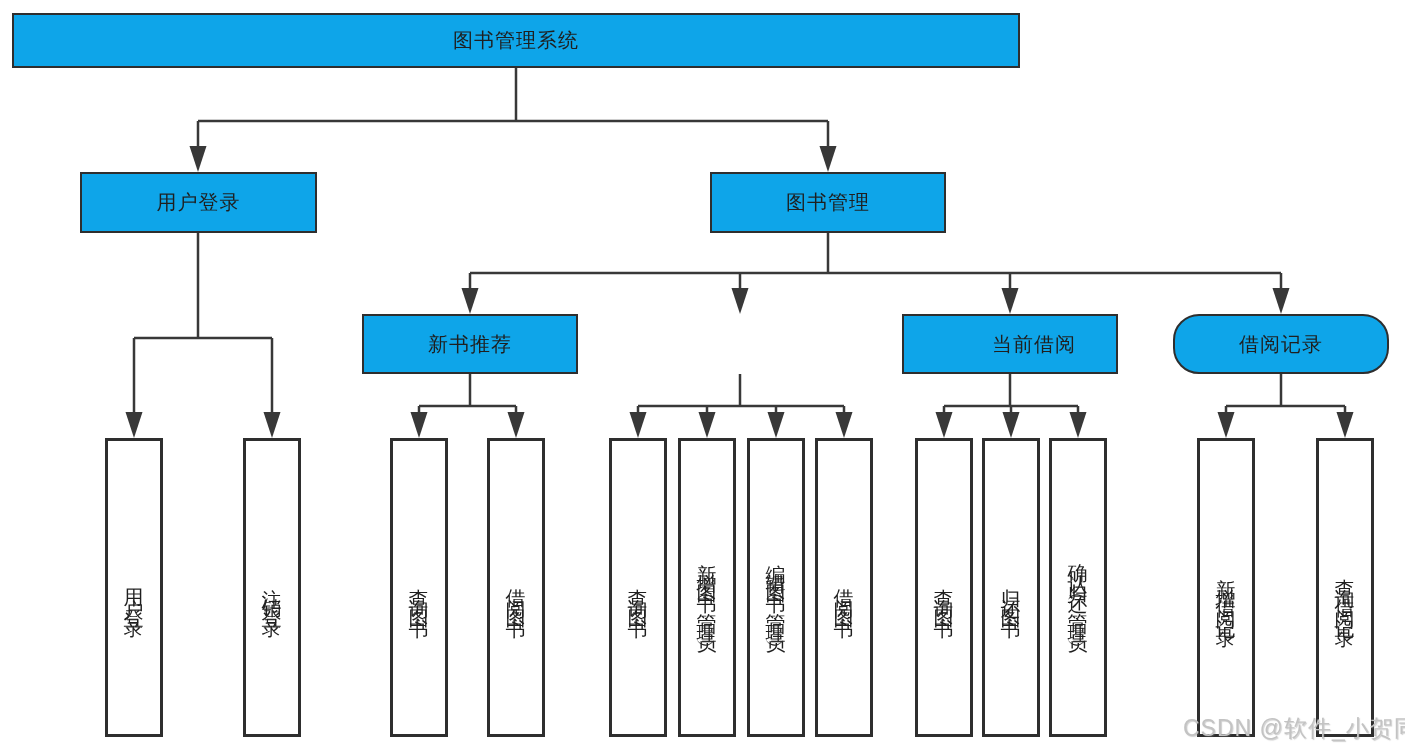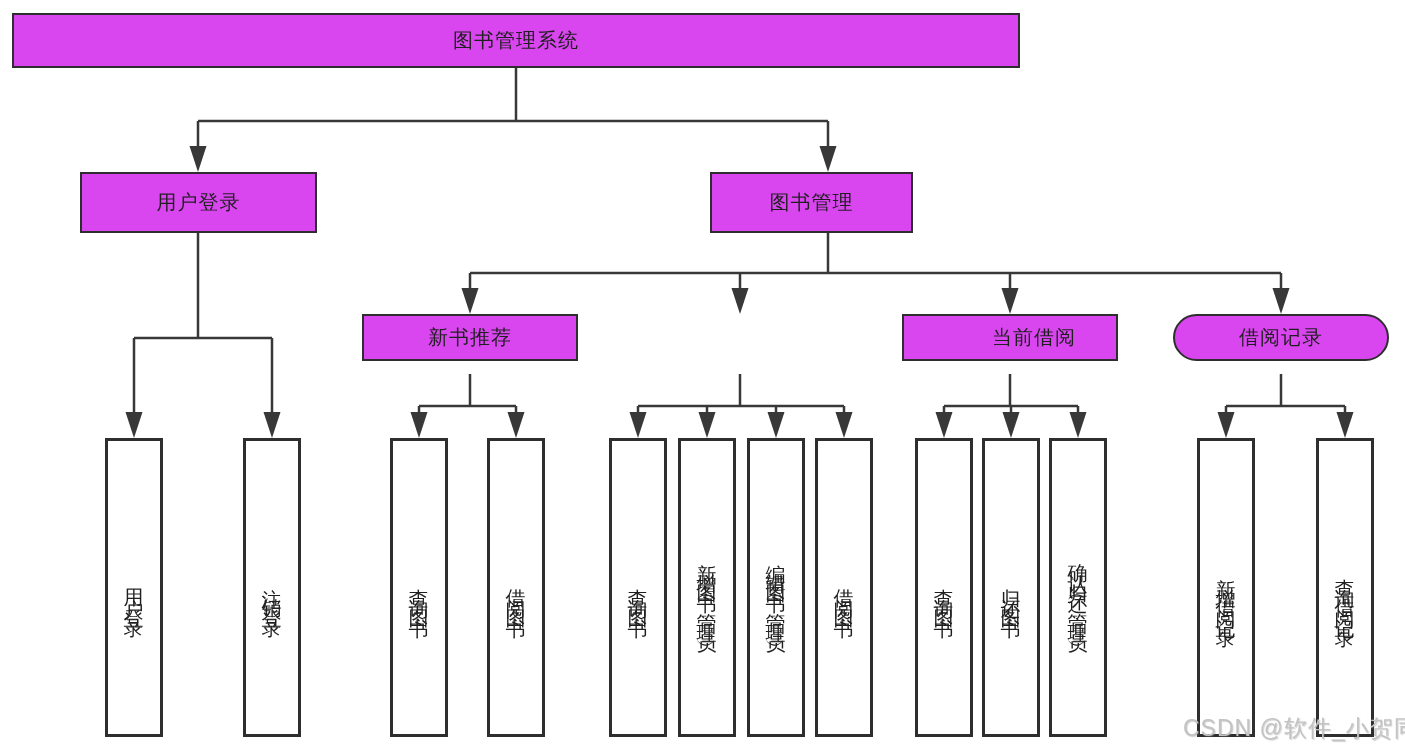--- a/index.html
+++ b/index.html
@@ -13,34 +13,34 @@
     overflow: hidden;
   }
   svg.connectors {
     position: absolute;
     left: 0; top: 0;
     width: 1405px; height: 747px;
   }
   .node {
     position: absolute;
     box-sizing: border-box;
-    background: #d946ef;
+    background: #0ea5e9;
     border: 2.5px solid #2e2e2e;
     display: flex;
     align-items: center;
     justify-content: center;
     font-size: 20px;
     letter-spacing: 1px;
     white-space: nowrap;
   }
   .node.root  { left: 12px;  top: 13px;  width: 1008px; height: 55px; }
   .node.l2    { top: 172px; height: 61px; }
   .node.l2.user-login    { left: 80px;  width: 237px; }
-  .node.l2.book-mgmt     { left: 710px; width: 203px; }
-  .node.l3    { top: 314px; height: 47px; width: 216px; }
+  .node.l2.book-mgmt     { left: 710px; width: 236px; }
+  .node.l3    { top: 314px; height: 60px; width: 216px; }
   .node.l3.new-book      { left: 362px; }
   .node.l3.book-borrow   { left: 632px; }
   .node.l3.current-borrow{ left: 902px; padding-left: 48px; }
   .node.l3.borrow-record { left: 1173px; border-radius: 26px; }
   .leaf {
     position: absolute;
     box-sizing: border-box;
     top: 438px;
     width: 58px;
     height: 299px;

